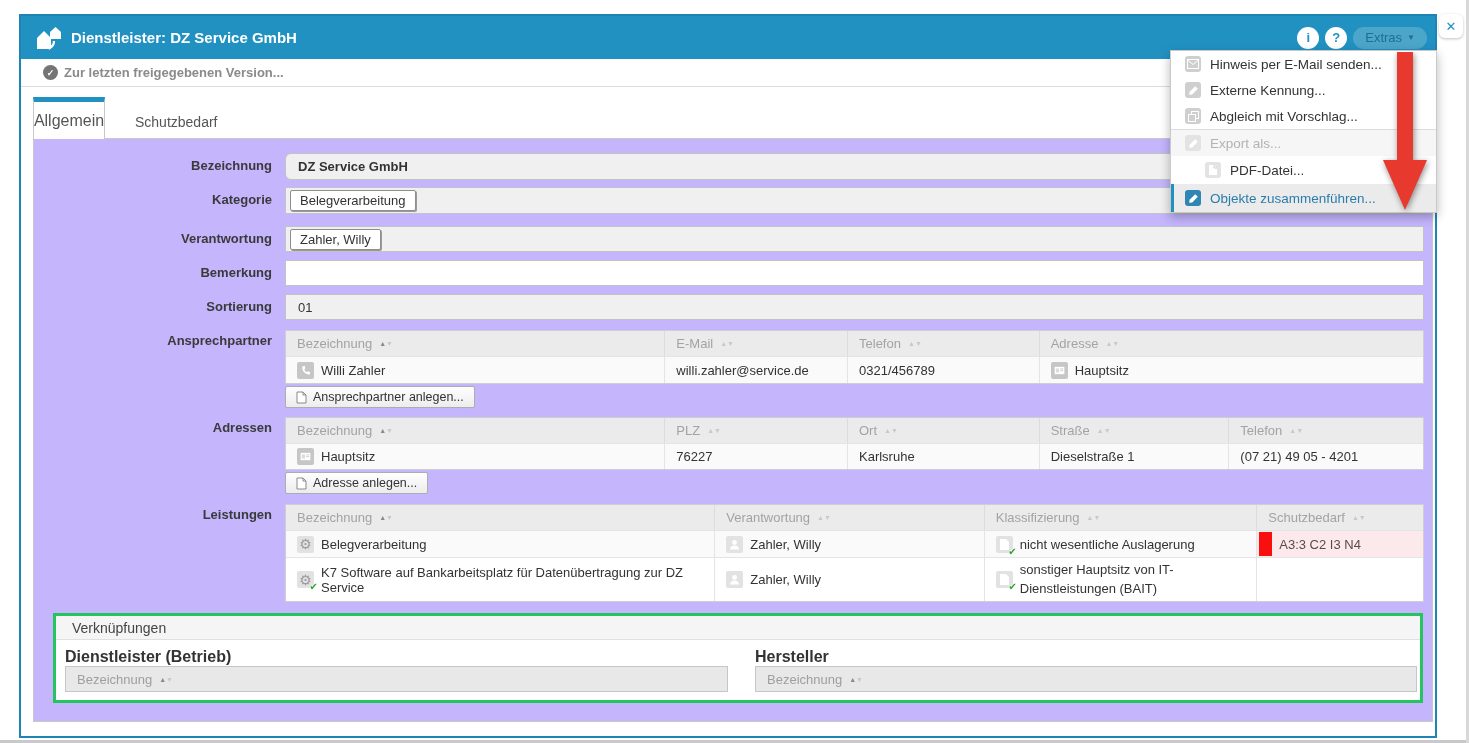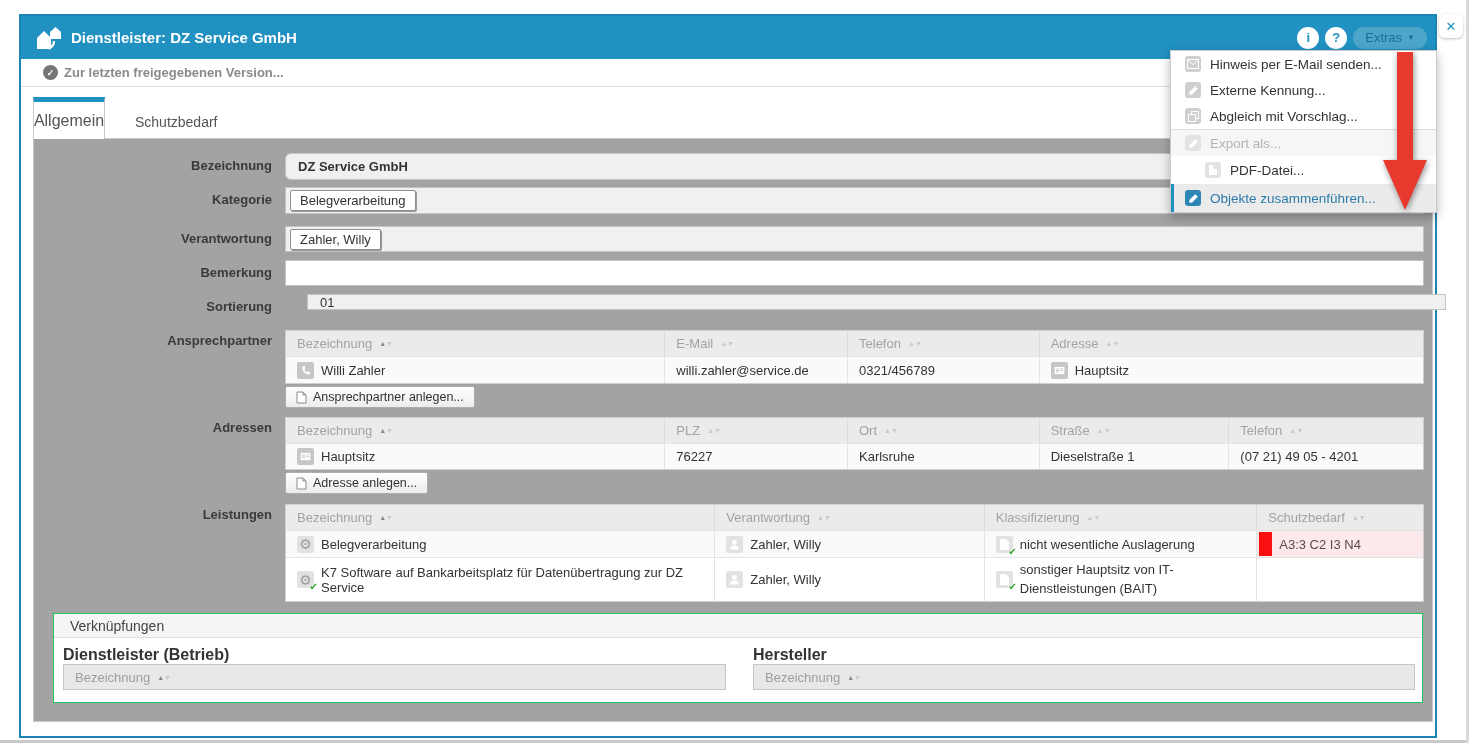--- a/index.html
+++ b/index.html
@@ -22,21 +22,21 @@
 
   .subheader { position:absolute; left:0; top:43px; width:1414px; height:28px; background:#fff; border-bottom:1px solid #dcdcdc; display:flex; align-items:center; }
   .check-circle { margin-left:22px; width:15px; height:15px; border-radius:50%; background:#757575; color:#fff; font-size:9px; font-weight:bold; display:flex; align-items:center; justify-content:center; }
   .subheader-text { margin-left:6px; color:#8a8a8a; font-weight:bold; font-size:13px; cursor:pointer; }
 
   
   .tab-active { position:absolute; left:12px; top:81px; width:72px; height:42px; background:#fff; border:1px solid #c8c8c8; border-top:5px solid #2191c2; border-bottom:none; z-index:3; color:#555; font-size:16px; display:flex; align-items:center; justify-content:center; cursor:default; }
   .tab-inactive { position:absolute; left:96px; top:90px; height:32px; padding:0 18px; color:#555; font-size:14px; display:flex; align-items:center; cursor:pointer; z-index:2; }
 
   
-  .panel { position:absolute; left:12px; top:122px; width:1400px; height:584px; border:1px solid #c8c8c8; background:#a3a3a3; z-index:1; }
+  .panel { position:absolute; left:12px; top:122px; width:1400px; height:584px; border:1px solid #c8c8c8; background:#c4b5fd; z-index:1; }
 
   .flabel { position:absolute; width:238px; text-align:right; font-weight:bold; color:#3a3a3a; font-size:13px; }
   .field { position:absolute; left:251px; width:1139px; border:1px solid #c3c3c3; background:#f0f0f0; display:flex; align-items:center; padding-left:12px; font-size:13px; color:#333; }
   .field.white { background:#fff; }
   .chip { background:#fff; border:1px solid #8f8f8f; box-shadow:1px 1px 0 #9a9a9a; border-radius:2px; padding:2px 9px; font-size:13px; color:#333; cursor:pointer; }
 
   
   .tbl { position:absolute; left:251px; width:1139px; border:1px solid #cfcfcf; }
   .trow { display:flex; width:100%; }
   .th { background:#ebebeb; color:#a3a3a3; font-size:13px; display:flex; align-items:center; padding-left:11px; border-right:1px solid #dcdcdc; height:25px; gap:7px; }
@@ -50,21 +50,21 @@
   .icon17.lt { background:#e2e2e2; }
   .gear-glyph { color:#9b9b9b; font-size:14px; line-height:1; font-family:"DejaVu Sans", sans-serif; }
   .gcheck { position:absolute; right:-4px; bottom:-4px; color:#2ea52e; font-size:10px; font-weight:bold; text-shadow:0 0 2px #fff, 0 0 2px #fff; font-family:"DejaVu Sans", sans-serif; }
 
   .add-btn { position:absolute; height:22px; background:linear-gradient(#ffffff,#ececec); border:1px solid #adadad; border-radius:2px; display:flex; align-items:center; gap:6px; padding:0 10px; font-size:12.5px; color:#333; cursor:pointer; }
 
   .sb-cell { background:#fbe9ec !important; position:relative; padding-left:22px !important; color:#5c4a4a; }
   .sb-block { position:absolute; left:2px; top:1px; width:13px; height:24px; background:#f80f0f; }
 
   
-  .vbox { position:absolute; left:19px; top:474px; width:1370px; height:90px; border:1px solid #22c55e; background:#fff; }
+  .vbox { position:absolute; left:19px; top:474px; width:1370px; height:90px; border:3px solid #22c55e; background:#fff; }
   .vbox-head { height:24px; background:#f5f5f5; border-bottom:1px solid #e0e0e0; display:flex; align-items:center; padding-left:16px; font-size:14px; color:#444; }
   .vlabel { position:absolute; top:32px; font-weight:bold; font-size:16px; color:#333; }
   .vhdr { position:absolute; top:50px; height:26px; background:#e8e8e8; border:1px solid #c6c6c6; display:flex; align-items:center; padding-left:11px; color:#9e9e9e; font-size:13px; gap:7px; }
 
   
   .menu { position:absolute; left:1170px; top:50px; width:267px; background:#fff; border:1px solid #c9c9c9; box-shadow:0 4px 10px rgba(0,0,0,0.28); z-index:20; }
   .mi { display:flex; align-items:center; gap:9px; padding-left:14px; height:26px; font-size:13.5px; color:#333; cursor:pointer; background:#fff; }
   .mi.disabled { color:#b3b3b3; background:#f6f6f6; cursor:default; }
   .mi.sub { padding-left:34px; height:28px; }
   .mi.hl { background:#ebebeb; color:#2b7cab; border-left:3px solid #2191c2; padding-left:11px; height:28px; }
@@ -133,21 +133,21 @@
 
       <div class="flabel" style="top:92px;">Verantwortung</div>
       <div class="field" style="top:87px; height:26px; padding-left:4px;">
         <span class="chip">Zahler, Willy</span>
       </div>
 
       <div class="flabel" style="top:126px;">Bemerkung</div>
       <div class="field white" style="top:121px; height:26px;"></div>
 
       <div class="flabel" style="top:160px;">Sortierung</div>
-      <div class="field" style="top:155px; height:16px;margin-left:22px;">01</div>
+      <div class="field" style="top:155px; height:26px;">01</div>
 
       <div class="flabel" style="top:194px;">Ansprechpartner</div>
       <div class="tbl" style="top:191px;">
         <div class="trow">
           <div class="th" style="width:380px;">
               <span>Bezeichnung</span>
               <span class="sort sorted">
                 <span class="up">▲</span>
                 <span class="dn">▼</span>
               </span>

